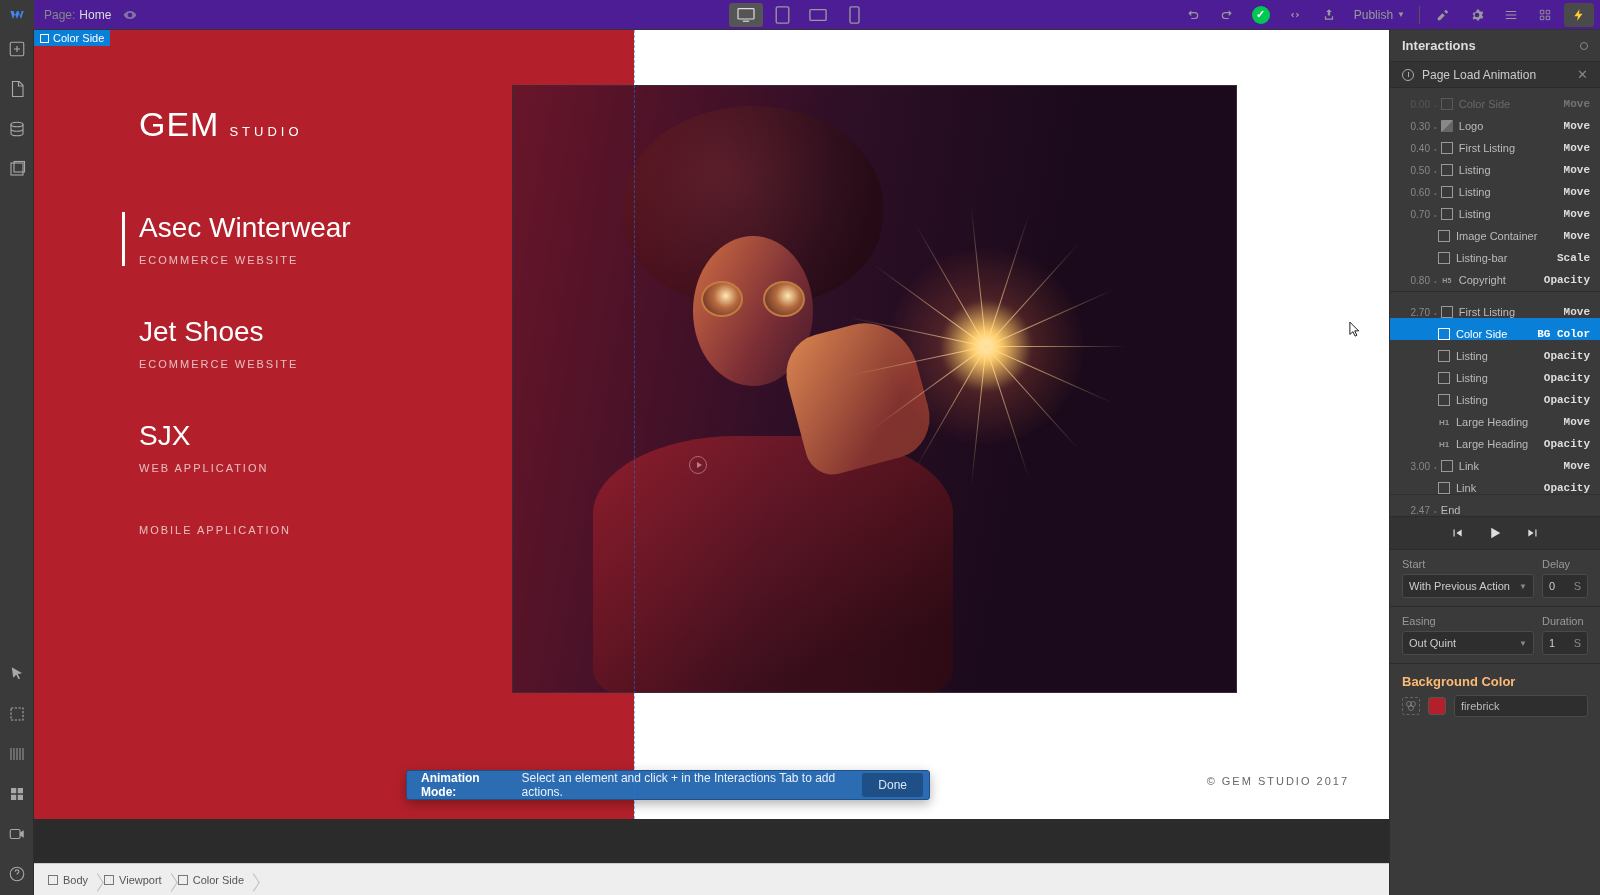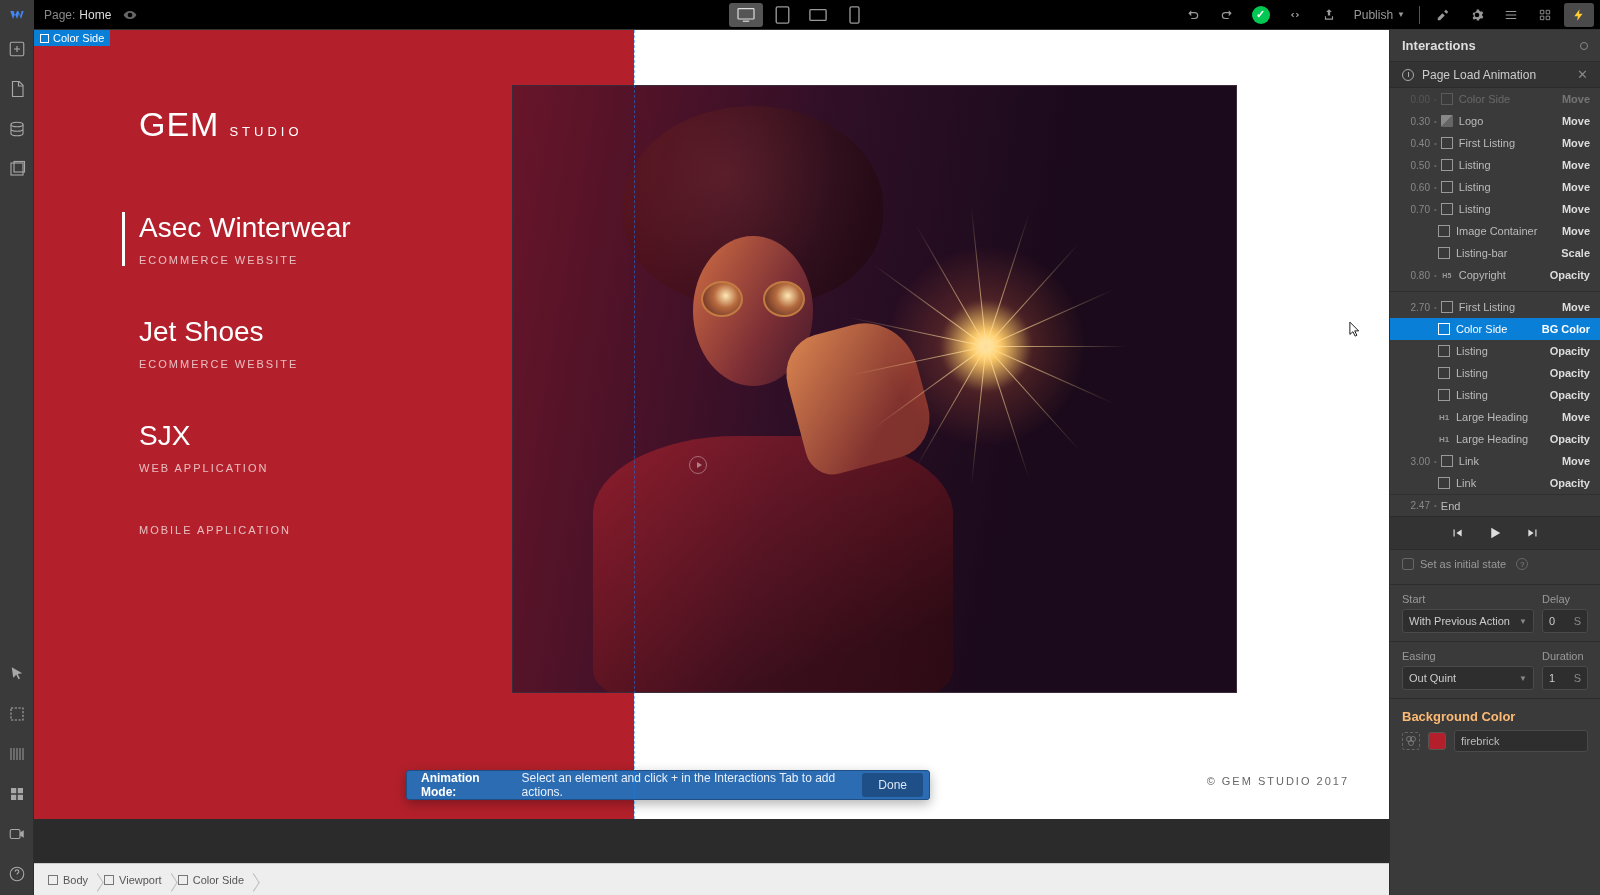--- a/index.html
+++ b/index.html
@@ -1,19 +1,19 @@
 <!DOCTYPE html>
 <html><head>
 <meta charset="utf-8">
 <style>
   * { box-sizing: border-box; margin: 0; padding: 0; }
   body { font-family: Arial, Helvetica, sans-serif; background: #2b2b2b; color: #ccc; overflow: hidden; height: 895px; width: 1600px; }
 
   
-  .topbar { height: 30px; background: #000000; display: flex; align-items: center; font-size: 12px; color: #aaa; border-bottom: 1px solid #333; }
+  .topbar { height: 30px; background: #4c1d95; display: flex; align-items: center; font-size: 12px; color: #aaa; border-bottom: 1px solid #333; }
   .topbar .w-logo { width: 34px; height: 30px; background: #3a3a3a; display: flex; align-items: center; justify-content: center; }
   .topbar .w-logo svg { width: 16px; height: 16px; fill: #4285f4; }
   .topbar .page-label { margin-left: 10px; color: #888; }
   .topbar .page-name { color: #ddd; margin-left: 4px; }
   .topbar .eye { margin-left: 12px; width: 14px; height: 14px; opacity: .6; }
   .topbar .devices { position: absolute; left: 50%; transform: translateX(-50%); display: flex; gap: 2px; }
   .topbar .dev { width: 34px; height: 24px; display: flex; align-items: center; justify-content: center; border-radius: 3px; cursor: pointer; }
   .topbar .dev.active { background: #555; }
   .topbar .dev svg { fill: #bbb; }
   .topbar .right { margin-left: auto; display: flex; align-items: center; gap: 4px; padding-right: 6px; }
@@ -71,34 +71,34 @@
 
   
   .rightpanel { position: absolute; right: 0; top: 30px; bottom: 0; width: 211px; background: #3a3a3a; color: #ccc; font-size: 11px; border-left: 1px solid #2d2d2d; overflow: hidden; }
   .rp-head { height: 32px; display: flex; align-items: center; padding: 0 12px; font-size: 13px; font-weight: 600; color: #ddd; border-bottom: 1px solid #2d2d2d; }
   .rp-head .dot { margin-left: auto; width: 8px; height: 8px; border: 1.5px solid #888; border-radius: 50%; }
   .rp-trigger { height: 26px; display: flex; align-items: center; padding: 0 12px; background: #333; border-bottom: 1px solid #2b2b2b; gap: 8px; font-size: 12px; }
   .rp-trigger .clock { width: 12px; height: 12px; border: 1.2px solid #aaa; border-radius: 50%; position: relative; }
   .rp-trigger .clock::after { content: ""; position: absolute; left: 48%; top: 20%; width: 1px; height: 5px; background: #aaa; }
   .rp-trigger .x { margin-left: auto; color: #888; cursor: pointer; font-size: 13px; }
   .timeline { max-height: 428px; overflow: hidden; }
-  .tl-row { display: flex; align-items: center; height: 22px; padding-right: 10px; cursor: pointer; }
+  .tl-row { display: flex; align-items: flex-end; height: 22px; padding-right: 10px; cursor: pointer; }
   .tl-row.sel { background: #0a7fd8; color: #fff; }
   .tl-time { width: 44px; text-align: right; color: #888; font-size: 10px; padding-right: 4px; }
   .tl-row.sel .tl-time { color: #cde4ff; }
   .tl-bullet { color: #666; font-size: 8px; margin-right: 4px; }
   .tl-ico { width: 12px; height: 12px; margin-right: 6px; flex-shrink: 0; display: flex; align-items: center; justify-content: center; }
   .tl-ico.sq { border: 1.2px solid #999; }
   .tl-row.sel .tl-ico.sq { border-color: #fff; }
   .tl-ico.img { background: linear-gradient(135deg,#888 50%, #666 50%); border-radius: 1px; }
   .tl-ico.h1 { font-size: 8px; color: #999; font-weight: bold; }
   .tl-ico.h5 { font-size: 7px; color: #999; font-weight: bold; }
   .tl-name { flex: 1; white-space: nowrap; overflow: hidden; text-overflow: ellipsis; color: #bbb; }
   .tl-row.sel .tl-name { color: #fff; }
-  .tl-action { color: #ddd; font-weight: 600; font-size: 11px; }
+  .tl-action { color: #ddd; font-weight: 600; font-size: 11px; font-family: Liberation Mono, monospace; }
   .tl-row.sel .tl-action { color: #fff; }
   .tl-divider { height: 6px; border-bottom: 1px solid #2e2e2e; margin-bottom: 4px; }
 
   .playback { height: 34px; background: #333; display: flex; align-items: center; justify-content: center; gap: 22px; border-top: 1px solid #2b2b2b; border-bottom: 1px solid #2b2b2b; }
   .playback svg { fill: #ddd; cursor: pointer; }
 
   .prop-block { padding: 8px 12px; border-bottom: 1px solid #2d2d2d; }
   .prop-row { display: flex; align-items: center; gap: 6px; margin-bottom: 6px; }
   .prop-row .cb { width: 12px; height: 12px; border: 1px solid #666; border-radius: 2px; }
   .prop-label { color: #999; font-size: 11px; }
@@ -507,27 +507,20 @@
         <path d="M6 6h2v12H6zM20 6v12l-9-6z"></path>
       </svg>
     <svg width="18" height="18" viewBox="0 0 24 24">
         <path d="M7 5v14l12-7z"></path>
       </svg>
     <svg width="14" height="14" viewBox="0 0 24 24">
         <path d="M16 6h2v12h-2zM4 6v12l9-6z"></path>
       </svg>
   </div>
 
-  <div class="prop-block">
-    <div class="prop-row">
-      <span class="cb"></span>
-      <span class="prop-label">Set as initial state</span>
-      <span class="prop-help">?</span>
-    </div>
-  </div>
 
   <div class="prop-block">
     <div class="prop-cols" style="margin-bottom:4px;">
       <div class="prop-col"><span class="prop-label">Start</span></div>
       <div class="prop-col sm"><span class="prop-label">Delay</span></div>
     </div>
     <div class="prop-cols">
       <div class="prop-col">
         <div class="prop-select">
           <span>With Previous Action</span>

